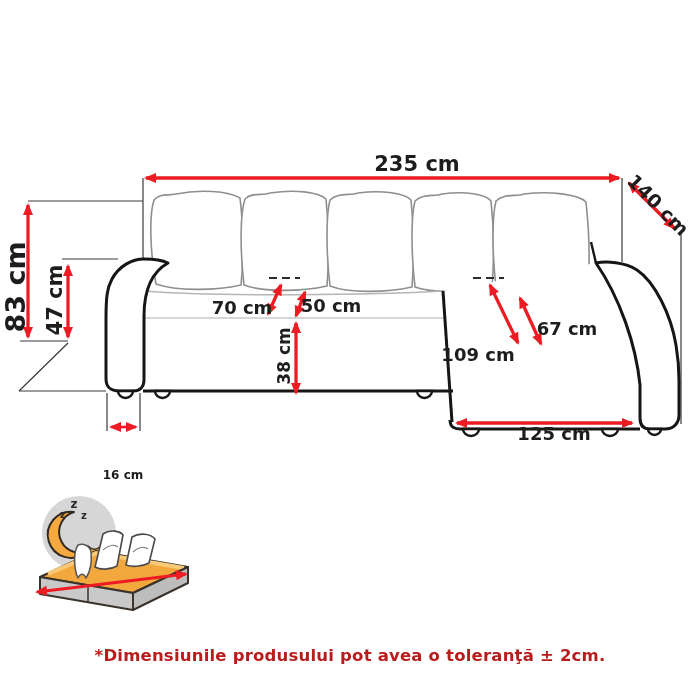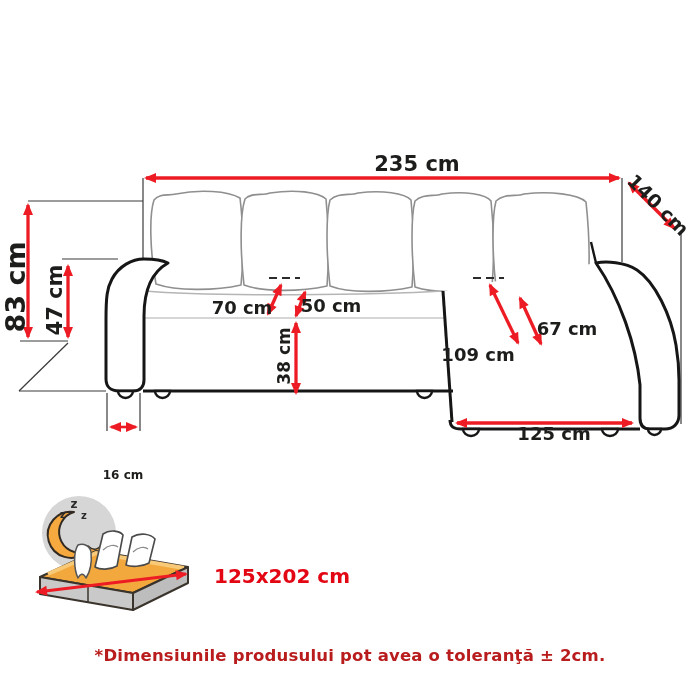--- a/index.html
+++ b/index.html
@@ -141,17 +141,16 @@
   <div class="lbl" style="left:331px; top:306px; font-size:18px;">50 cm</div>
   <div class="lbl r90" style="left:284px; top:356px; font-size:17px;">38 cm</div>
   <div class="lbl" style="left:478px; top:315px; font-size:18px;margin-top:40px;">109 cm</div>
   <div class="lbl" style="left:567px; top:329px; font-size:18px;">67 cm</div>
   <div class="lbl" style="left:554px; top:434px; font-size:18px;">125 cm</div>
 
   <span class="zed" style="left:63px; top:514px; font-size:10px;">z</span>
   <span class="zed" style="left:74px; top:504px; font-size:12px;">z</span>
   <span class="zed" style="left:84px; top:515px; font-size:10px;">z</span>
 
-  <div class="lbl red" style="left:282px; top:576px; font-size:20px;">125x202 cm</div>
 
   <div class="footnote">*Dimensiunile produsului pot avea o toleranţă ± 2cm.</div>
 
 </div>
 
 </body></html>

